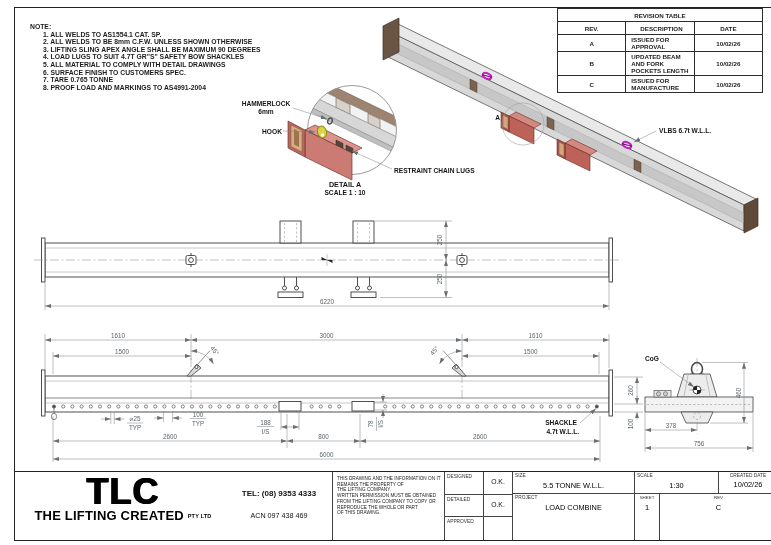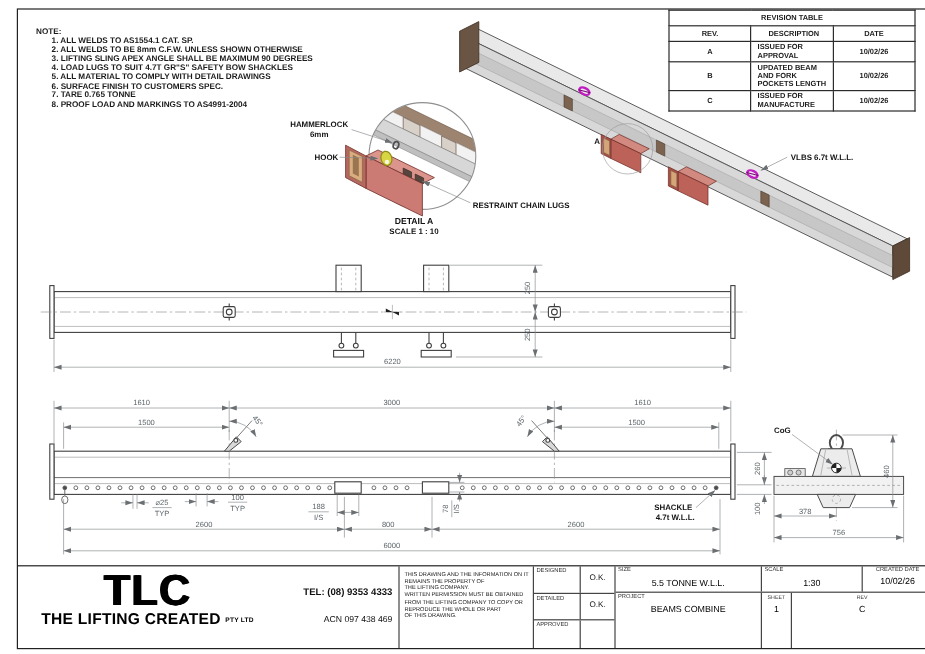--- a/index.html
+++ b/index.html
@@ -39,21 +39,21 @@
   .rev-table .row-b td{height:19px;}
   .rev-table .row-c td{height:14px;}
   
   .tblock{position:absolute;left:0;right:0;bottom:0;height:69px;border-top:1.2px solid #222;
           box-sizing:border-box;display:flex;background:#fff;}
   .tb-logo{width:216px;text-align:center;padding-top:3px;box-sizing:border-box;}
   .logo-big{font-size:36px;font-weight:700;line-height:33px;letter-spacing:1px;color:#000;
             text-shadow:.7px 0 #000,-.7px 0 #000;}
   .logo-sub{font-size:13px;font-weight:700;color:#000;letter-spacing:.2px;}
   .logo-pty{font-size:5.5px;font-weight:700;vertical-align:2px;}
-  .tb-contact{width:101px;box-sizing:border-box;text-align:right;padding-right:5px;}
+  .tb-contact{width:101px;box-sizing:border-box;text-align:center;padding-right:5px;}
   .tb-tel{font-size:8px;font-weight:700;margin-top:17px;}
   .tb-acn{font-size:7.2px;margin-top:13px;}
   .tb-prop{width:112px;border-left:1px solid #444;box-sizing:border-box;
            padding:4px 0 0 4px;font-size:4.7px;line-height:5.7px;color:#222;}
   .tb-sign{width:68px;border-left:1px solid #444;box-sizing:border-box;
            display:grid;grid-template-rows:1fr 1fr 1fr;}
   .sign-row{display:flex;border-bottom:1px solid #444;box-sizing:border-box;}
   .sign-row:last-child{border-bottom:none;}
   .sign-label{width:38px;font-size:4.8px;color:#333;padding:2px 0 0 2px;box-sizing:border-box;}
   .sign-value{flex:1;border-left:1px solid #444;font-size:6.8px;text-align:center;
@@ -476,21 +476,21 @@
             <div class="cell-value">1:30</div>
           </div>
           <div class="cell c-created">
             <div class="cell-label center">CREATED DATE</div>
             <div class="cell-value">10/02/26</div>
           </div>
         </div>
         <div class="tm-r3">
           <div class="cell c-project">
             <div class="cell-label">PROJECT</div>
-            <div class="cell-value">BEAMS COMBINE</div>
+            <div class="cell-value">LOAD COMBINE</div>
           </div>
           <div class="cell c-sheet">
             <div class="cell-label center">SHEET</div>
             <div class="cell-value">1</div>
           </div>
           <div class="cell c-rev">
             <div class="cell-label center">REV</div>
             <div class="cell-value">C</div>
           </div>
         </div>

